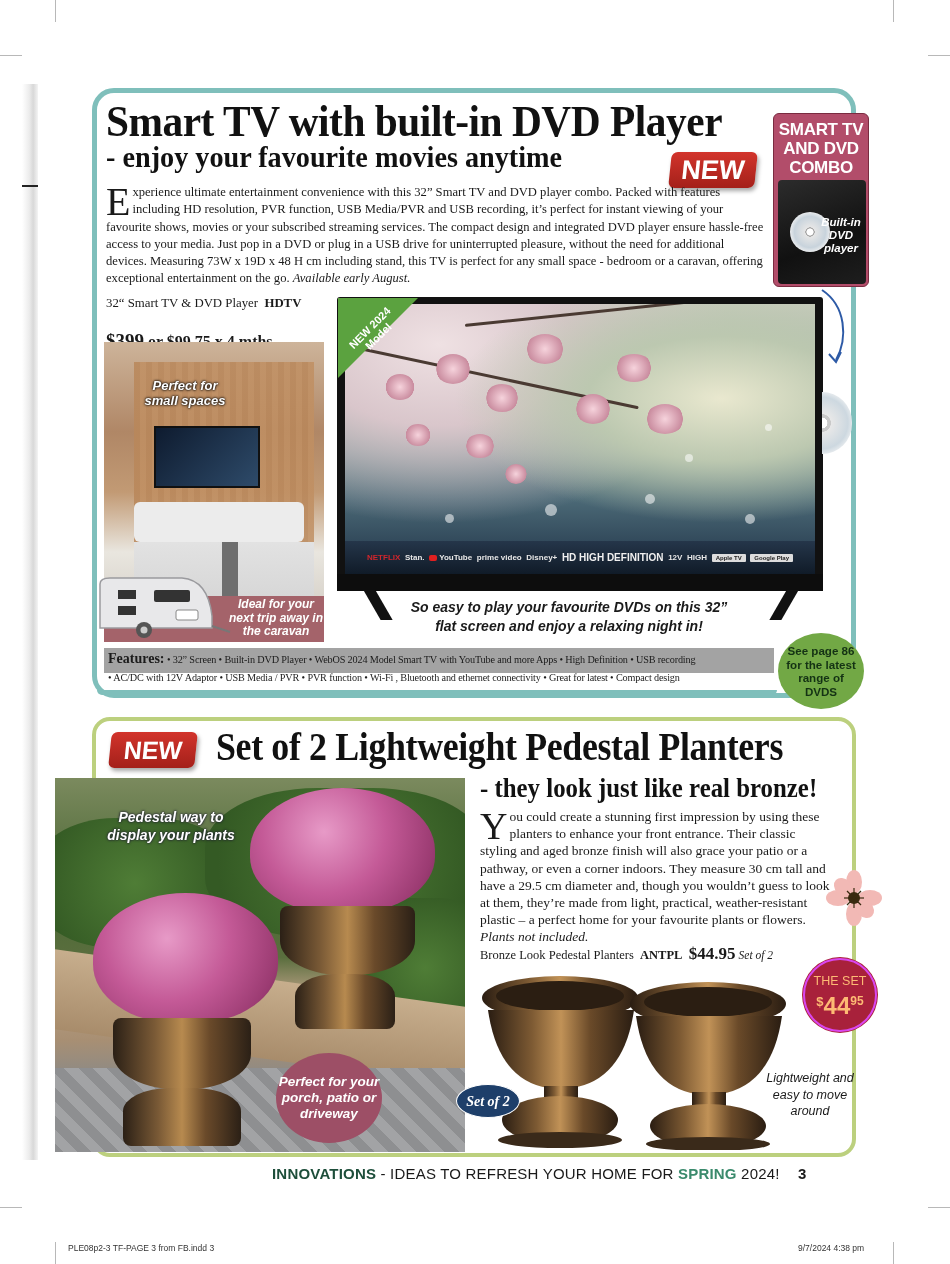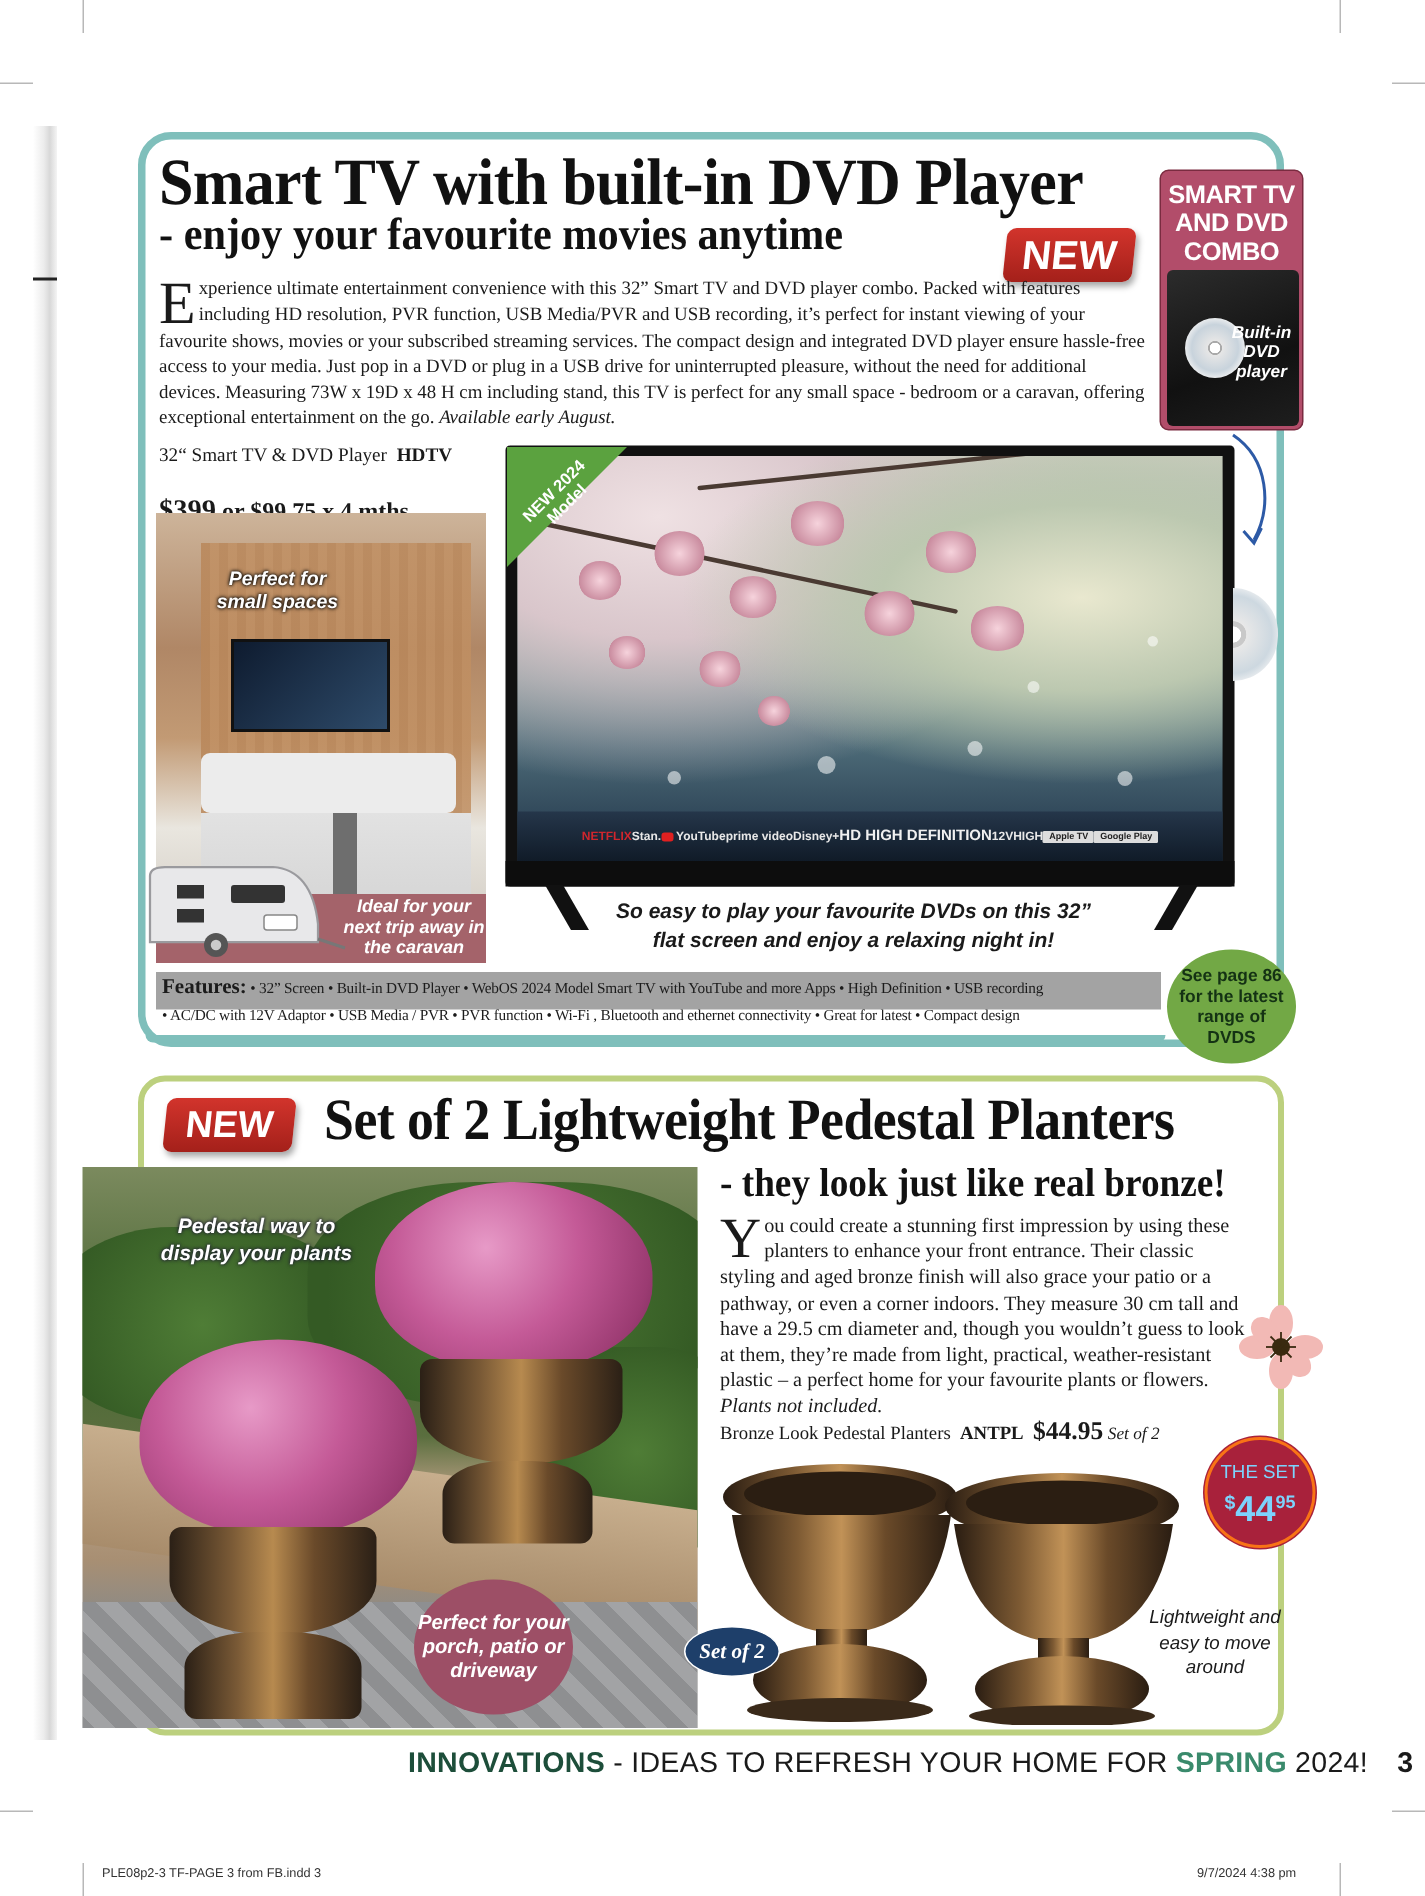--- a/index.html
+++ b/index.html
@@ -65,21 +65,21 @@
 
   .tv-set { position: absolute; left: 337px; top: 297px; width: 486px; height: 294px; background: #111; border-radius: 3px; }
   .tv-screen { position: absolute; left: 345px; top: 304px; width: 470px; height: 270px; overflow: hidden;
     background: radial-gradient(ellipse at 80% 35%, #e9e8cf 0%, #bcc8b0 25%, transparent 50%),
                 radial-gradient(ellipse at 20% 15%, #efe1e3 0%, #d9c6cb 25%, transparent 55%),
                 linear-gradient(180deg, #c9cbbe 0%, #8ea59b 35%, #6f8c8e 55%, #4c6a77 72%, #2f4658 90%, #1e2d3d 100%); }
   .blossom { position: absolute; border-radius: 50%; background: radial-gradient(circle, #f6d3dc, #c98b9e 70%, transparent 72%); }
   .bokeh { position: absolute; border-radius: 50%; background: rgba(255,255,255,0.55); }
   .branch { position: absolute; height: 3px; background: #4a3a32; transform-origin: left center; border-radius: 2px; }
   .logo-bar { position: absolute; left: 345px; top: 541px; width: 470px; height: 33px;
-    background: linear-gradient(#25364a, #101b28); display: flex; align-items: center; justify-content: center; padding: 0 6px; }
+    background: linear-gradient(#25364a, #101b28); display: flex; align-items: center; justify-content: space-between; padding: 0 22px; }
   .logo { font-family: "Liberation Sans", sans-serif; font-size: 8px; font-weight: bold; color: #e8e8e8; white-space: nowrap; }
   .logo.netflix { color: #d0262d; }
   .logo.yt::before { content: ""; display: inline-block; width: 8px; height: 6px; background: #e02020; border-radius: 2px; margin-right: 2px; vertical-align: middle; }
   .logo.hd { font-size: 10px; color: #f0f0f0; }
   .logo.box { background: #ddd; color: #222; padding: 1px 4px; font-size: 6px; border-radius: 1px; }
   .tv-bezel-bottom { position: absolute; left: 337px; top: 574px; width: 486px; height: 17px; background: #0d0d0d; }
   .tv-leg { position: absolute; top: 590px; width: 12px; height: 30px; background: #111; }
   .tv-leg.l { left: 372px; transform: skewX(30deg); }
   .tv-leg.r { left: 778px; transform: skewX(-30deg); }
   .new-model { position: absolute; left: 338px; top: 298px; width: 80px; height: 80px; overflow: hidden; }
@@ -128,31 +128,31 @@
   .porch-bubble { position: absolute; left: 276px; top: 1053px; width: 106px; height: 90px; border-radius: 50%;
     background: #9d4f66; color: #fff; font-family: "Liberation Sans", sans-serif; font-style: italic; font-weight: bold;
     font-size: 13.5px; line-height: 16px; text-align: center; display: flex; align-items: center; justify-content: center; }
   .flower { position: absolute; left: 826px; top: 870px; width: 56px; height: 56px; }
 
   .urns-photo { position: absolute; left: 478px; top: 970px; width: 320px; height: 180px; }
   .set-of-2 { position: absolute; left: 456px; top: 1084px; width: 64px; height: 34px; border-radius: 50%;
     background: #1e3f6a; color: #fff; font-style: italic; font-weight: bold; font-size: 14px;
     line-height: 34px; text-align: center; border: 1px solid #fff; }
   .the-set { position: absolute; left: 803px; top: 958px; width: 74px; height: 74px; border-radius: 50%;
-    background: #a8213b; border: 2px solid #f97316; box-shadow: 0 0 0 1px #a8213b;
-    color: #7dd3fc; font-family: "Liberation Sans", sans-serif; text-align: center; }
+    background: #a8213b; border: 2px solid #d946ef; box-shadow: 0 0 0 1px #a8213b;
+    color: #fdba74; font-family: "Liberation Sans", sans-serif; text-align: center; }
   .the-set .t1 { display: block; font-size: 12.5px; padding-top: 14px; }
   .the-set .t2 { display: block; font-size: 24px; font-weight: bold; line-height: 26px; }
   .the-set .t2 sup { font-size: 12px; vertical-align: 9px; }
   .the-set .t2 .cur { font-size: 13px; vertical-align: 8px; }
   .lightweight { position: absolute; left: 762px; top: 1070px; width: 96px; font-family: "Liberation Sans", sans-serif;
     font-style: italic; font-size: 12.5px; line-height: 16.5px; text-align: center; color: #1a1a1a; }
 
   .footer { position: absolute; left: 272px; top: 1165px; font-family: "Liberation Sans", sans-serif;
-    font-size: 19px; color: #1a1a1a; white-space: nowrap; letter-spacing: 0.2px; }
+    font-size: 15px; color: #1a1a1a; white-space: nowrap; letter-spacing: 0.2px; }
   .footer .brand { color: #1d4e3a; font-weight: bold; }
   .footer .season { color: #3a8a6c; font-weight: bold; }
   .footer .page { font-weight: bold; margin-left: 14px; }
 
   .slug-left { position: absolute; left: 68px; top: 1243px; font-family: "Liberation Sans", sans-serif; font-size: 8.5px; color: #333; }
   .slug-right { position: absolute; left: 798px; top: 1243px; font-family: "Liberation Sans", sans-serif; font-size: 8.5px; color: #333; }
 </style>
 </head>
 <body>
 

